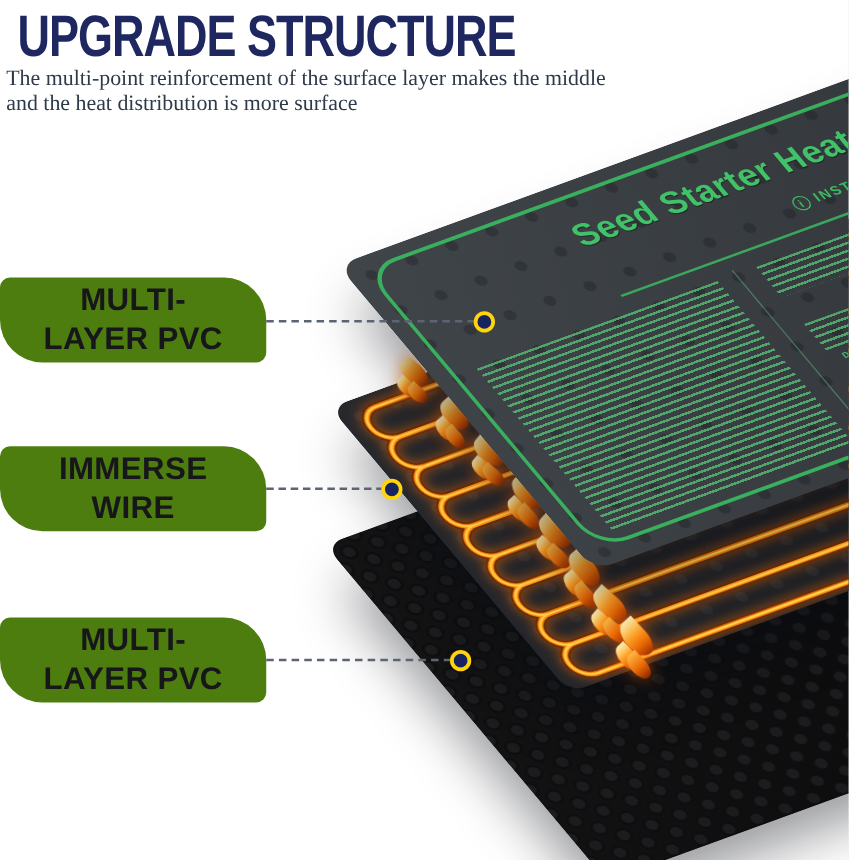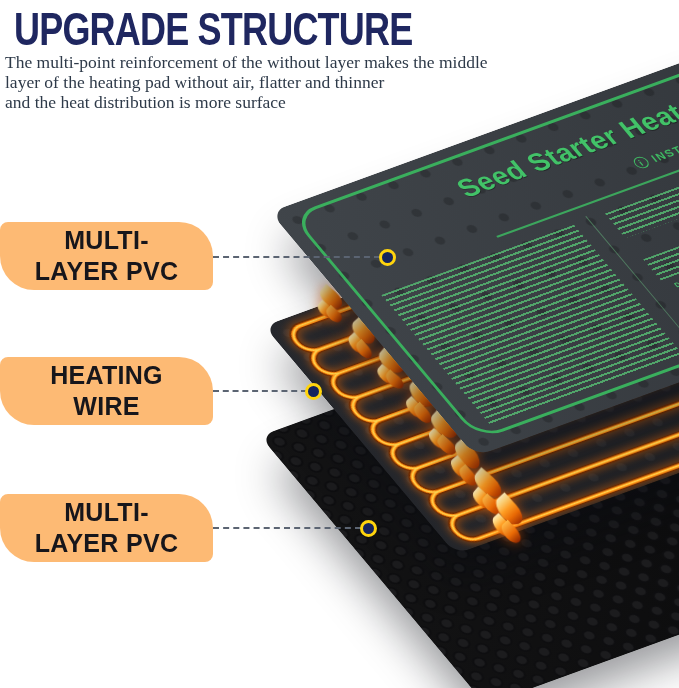--- a/index.html
+++ b/index.html
@@ -92,40 +92,39 @@
   .flame i{display:block;position:absolute;
     background:linear-gradient(to top,#a33000 0%,#e96a05 30%,#ff9e24 58%,#ffd377 82%,#ffeebb 100%);
     border-radius:52% 0 50% 50%;transform:rotate(-45deg);}
   .flame .f1{left:18%;top:2%;width:62%;height:62%;}
   .flame .f2{left:2%;top:38%;width:46%;height:46%;}
   .flame .f3{left:34%;top:52%;width:44%;height:44%;
     background:linear-gradient(to top,#8c2500 0%,#e96a05 45%,#ffb845 100%);}
   
   .callout{
     position:absolute;left:0;width:213px;height:68px;box-sizing:border-box;
-    background:#fdba74;border-radius:8px 34px 8px 34px;
+    background:#4d7c0f;border-radius:8px 34px 8px 34px;
     display:flex;align-items:center;justify-content:center;text-align:center;
     font-size:25px;font-weight:bold;color:#17161b;line-height:1.25;letter-spacing:.3px;
     padding:4px 26px;z-index:6;
   }
   .dash{position:absolute;height:0;border-top:2px dashed #5b6472;z-index:6;}
   .marker{
     position:absolute;width:11px;height:11px;border-radius:50%;
     background:#15245e;border:3.5px solid #ffd40d;z-index:7;
   }
 </style>
 </head>
 <body>
 
 <div class="stage">
 
   <h1 class="page-title">UPGRADE STRUCTURE</h1>
   <div class="page-desc">
-    <div>The multi-point reinforcement of the without layer makes the middle</div>
-    <div>layer of the heating pad without air, flatter and thinner</div>
+    <div>The multi-point reinforcement of the surface layer makes the middle</div>
     <div>and the heat distribution is more surface</div>
   </div>
 
   <div class="mat mat-bottom"></div>
 
   <div class="mat mat-middle">
     <svg viewBox="0 0 760 280" preserveAspectRatio="none">
       <path id="wire" fill="none" d="
         M760,12 H30 A14.5,14.5 0 0 0 30,41 H760
         M760,41 H30 A14.5,14.5 0 0 0 30,70 H760
@@ -202,21 +201,21 @@
       <div class="dn-line1">DO NOT IMMERSE IN WATER</div>
 
     </div>
 
   </div>
 
   <div class="callout" style="top:222px;">MULTI-LAYER PVC</div>
   <div class="dash" style="left:213px;top:256px;width:167px;"></div>
   <div class="marker" style="left:379px;top:249px;"></div>
 
-  <div class="callout" style="top:357px;">HEATING WIRE</div>
+  <div class="callout" style="top:357px;">IMMERSE WIRE</div>
   <div class="dash" style="left:213px;top:390px;width:94px;"></div>
   <div class="marker" style="left:305px;top:383px;"></div>
 
   <div class="callout" style="top:494px;">MULTI-LAYER PVC</div>
   <div class="dash" style="left:213px;top:527px;width:148px;"></div>
   <div class="marker" style="left:360px;top:520px;"></div>
 
 </div>
 
 </body></html>

